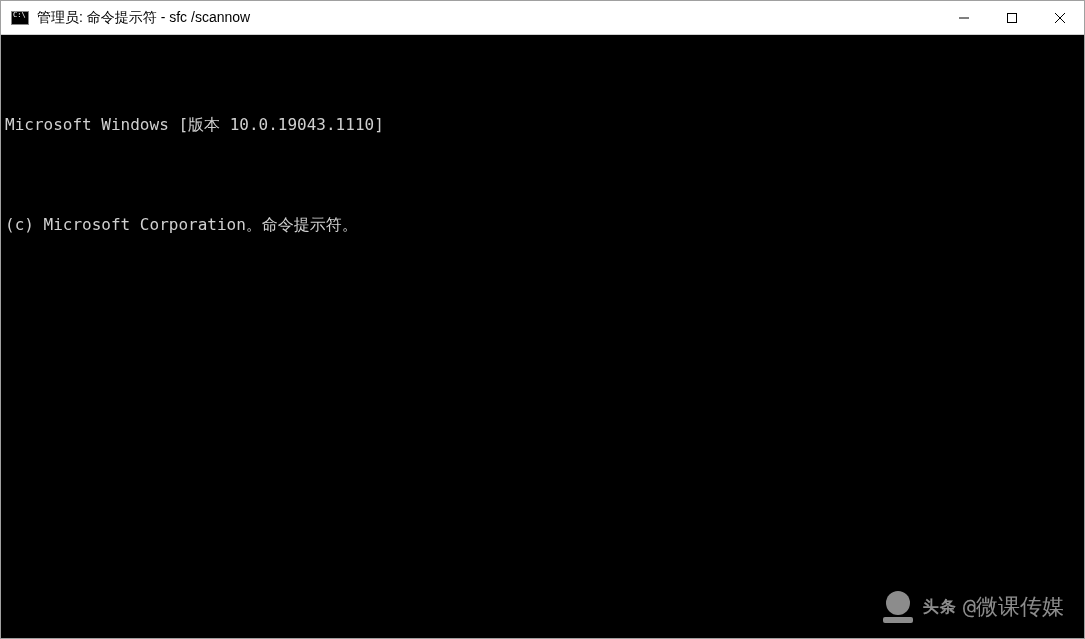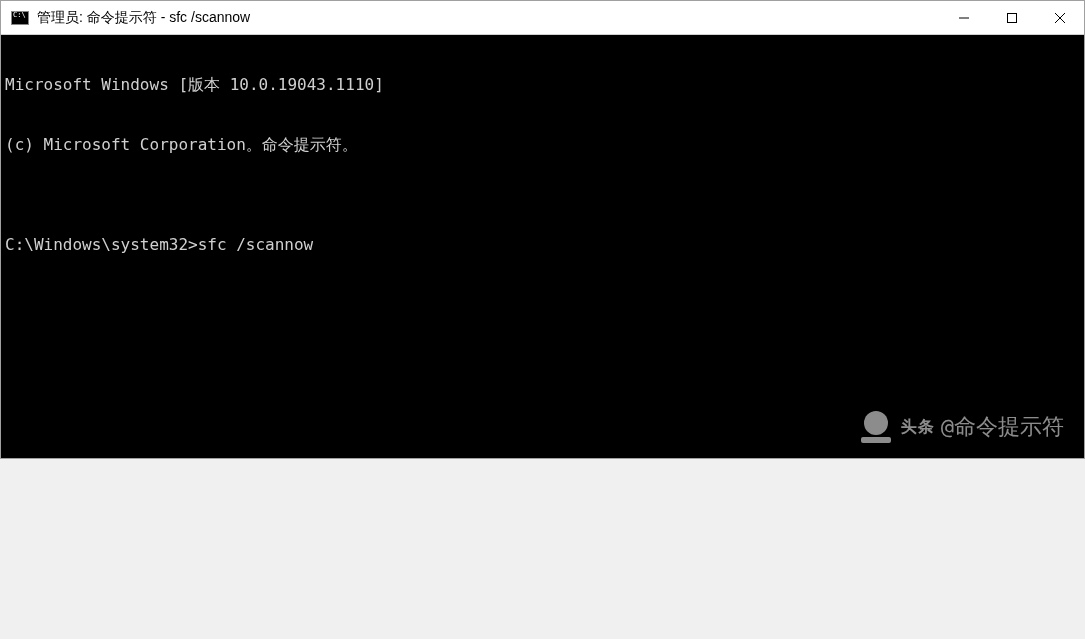--- a/index.html
+++ b/index.html
@@ -6,21 +6,21 @@
     body {
       width: 1085px;
       height: 639px;
       background: #f0f0f0;
       font-family: "Segoe UI", "Microsoft YaHei", sans-serif;
       overflow: hidden;
       position: relative;
     }
     .window {
       width: 1085px;
-      height: 459px;
+      height: 639px;
       background: #ffffff;
       border: 1px solid #a0a0a0;
       display: flex;
       flex-direction: column;
     }
     .title-bar {
       height: 34px;
       background: #ffffff;
       display: flex;
       align-items: center;
@@ -72,21 +72,21 @@
       background: #000000;
       color: #d0d0d0;
       font-family: "NSimSun", "SimSun", "Consolas", monospace;
       font-size: 16px;
       line-height: 20px;
       padding: 0px 4px;
       white-space: pre;
       overflow: hidden;
       position: relative;
     }
-    .term-line { white-space: pre; }
+    .term-line { white-space: pre; margin-top: 40px; }
     .cursor {
       display: inline-block;
       width: 10px;
       height: 4px;
       background: #d0d0d0;
       vertical-align: baseline;
       margin-left: 0px;
       position: relative;
       top: 2px;
     }
@@ -146,29 +146,28 @@
             <line x1="11" y1="1" x2="1" y2="11" stroke="#000" stroke-width="1"></line>
           </svg>
       </div>
     </div>
   </div>
 
   <div class="terminal-area">
     <div class="term-line">Microsoft Windows [版本 10.0.19043.1110]</div>
     <div class="term-line">(c) Microsoft Corporation。命令提示符。</div>
     <div class="term-line"></div>
-    <div class="term-line">C:\Windows\system32&gt;sfc /scannow</div>
     <div class="term-line"></div>
     <div class="term-line"></div>
 
     <div class="watermark">
       <div class="wm-row">
         <div class="wm-logo">
           <div class="circ1"></div>
           <div class="bar1"></div>
         </div>
         <span class="wm-top">头条</span>
-        <span class="wm-bottom">@命令提示符</span>
+        <span class="wm-bottom">@微课传媒</span>
       </div>
     </div>
   </div>
 
 </div>
 
 </body></html>

